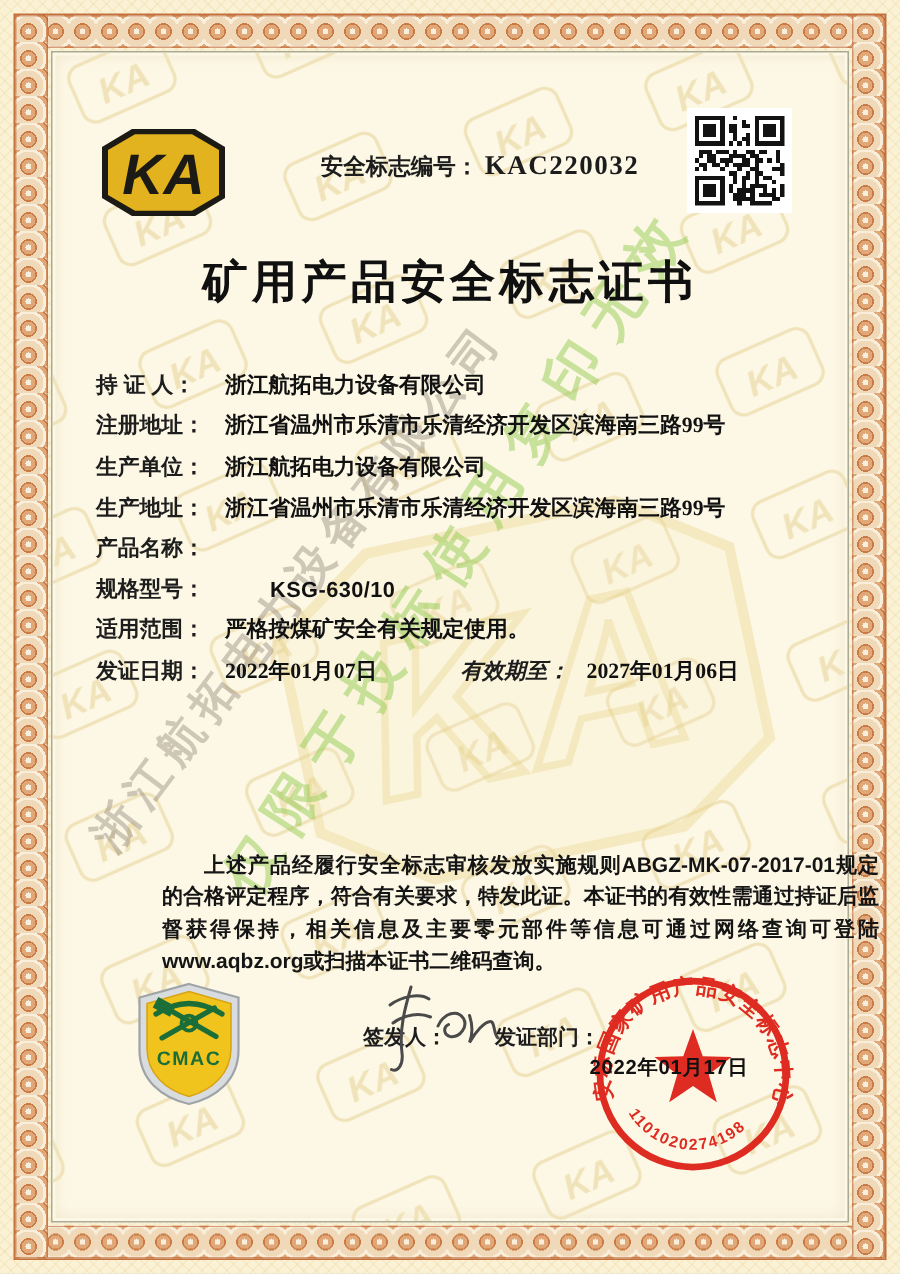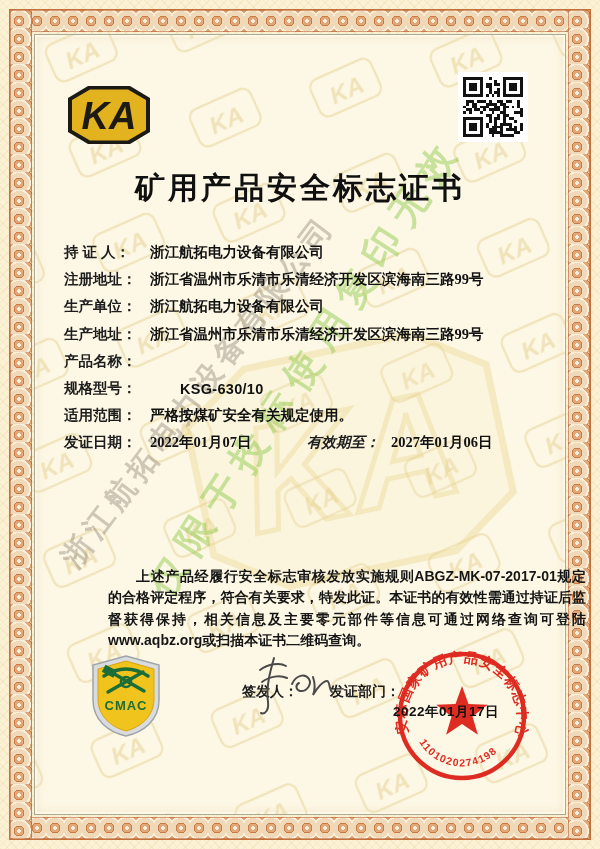--- a/index.html
+++ b/index.html
@@ -40,21 +40,21 @@
   .cert-no .lbl{font-size:15px;font-weight:bold;color:#1c1c1c;}
   .cert-no .num{font-size:18px;font-weight:bold;color:#1c1c1c;font-family:"Liberation Serif",serif;letter-spacing:1px;}
   .qr{position:absolute;left:458px;top:72px;width:70px;height:70px;background:#fff;z-index:4;
       display:flex;align-items:center;justify-content:center;}
   
   .title{position:absolute;left:34px;right:34px;top:168px;text-align:center;z-index:4;
       font-size:30px;font-weight:bold;letter-spacing:3px;color:#101010;
       font-family:"Liberation Serif","DejaVu Serif",serif;}
   
   .rows{position:absolute;left:64px;right:56px;top:239px;z-index:4;}
-  .row{display:flex;align-items:center;height:27.2px;}
+  .row{display:flex;align-items:flex-end;height:27.2px;}
   .f-label{flex:0 0 auto;width:86px;font-size:14.5px;font-weight:bold;color:#1d1d1d;white-space:nowrap;}
   .f-label.wide{width:auto;margin-right:22px;}
   .f-value{font-size:14.5px;font-weight:bold;color:#111;font-family:"Liberation Serif",serif;white-space:nowrap;}
   .f-value.sans{font-family:"Liberation Sans",sans-serif;letter-spacing:.3px;margin-left:30px;}
   .f-value.fixed{width:157px;}
   .f-label2{flex:0 0 auto;width:84px;font-size:14.5px;font-weight:bold;color:#1d1d1d;white-space:nowrap;font-style:italic;}
   
   .notice{position:absolute;left:64px;top:566px;width:478px;z-index:4;
       font-size:14px;font-weight:bold;color:#151515;line-height:1.52;text-align:justify;text-indent:2em;
       font-family:Liberation Sans, sans-serif;margin-left:44px;}
@@ -100,20 +100,24 @@
     <div class="wm-gray">浙江航拓电力设备有限公司</div>
     <div class="wm-green">仅限于投标使用复印无效</div>
   </div>
 
   <svg class="ka-logo" width="86" height="62" viewBox="0 0 86 62" xmlns="http://www.w3.org/2000/svg">
     <polygon points="2,14 22,2 64,2 84,14 84,48 64,60 22,60 2,48" fill="#1c1a14"></polygon>
     <polygon points="6,16 24,5.5 62,5.5 80,16 80,46 62,56.5 24,56.5 6,46" fill="#e3b21f"></polygon>
     <text x="43" y="45" font-size="38" font-style="italic" font-weight="bold" text-anchor="middle" fill="#1c1a14" font-family="Liberation Sans, sans-serif">KA</text>
   </svg>
 
+  <div class="cert-no">
+    <span class="lbl">安全标志编号：</span>
+    <span class="num">KAC220032</span>
+  </div>
 
   <div class="qr">
     <svg width="60" height="60" viewBox="0 0 21 21" shape-rendering="crispEdges" xmlns="http://www.w3.org/2000/svg">
       <g fill="#121212">
         <path d="M0 0h7v7h-7z"></path>
           <path d="M14 0h7v7h-7z"></path>
           <path d="M0 14h7v7h-7z"></path>
       </g>
       <g fill="#fff">
         <path d="M1 1h5v5h-5z"></path>

